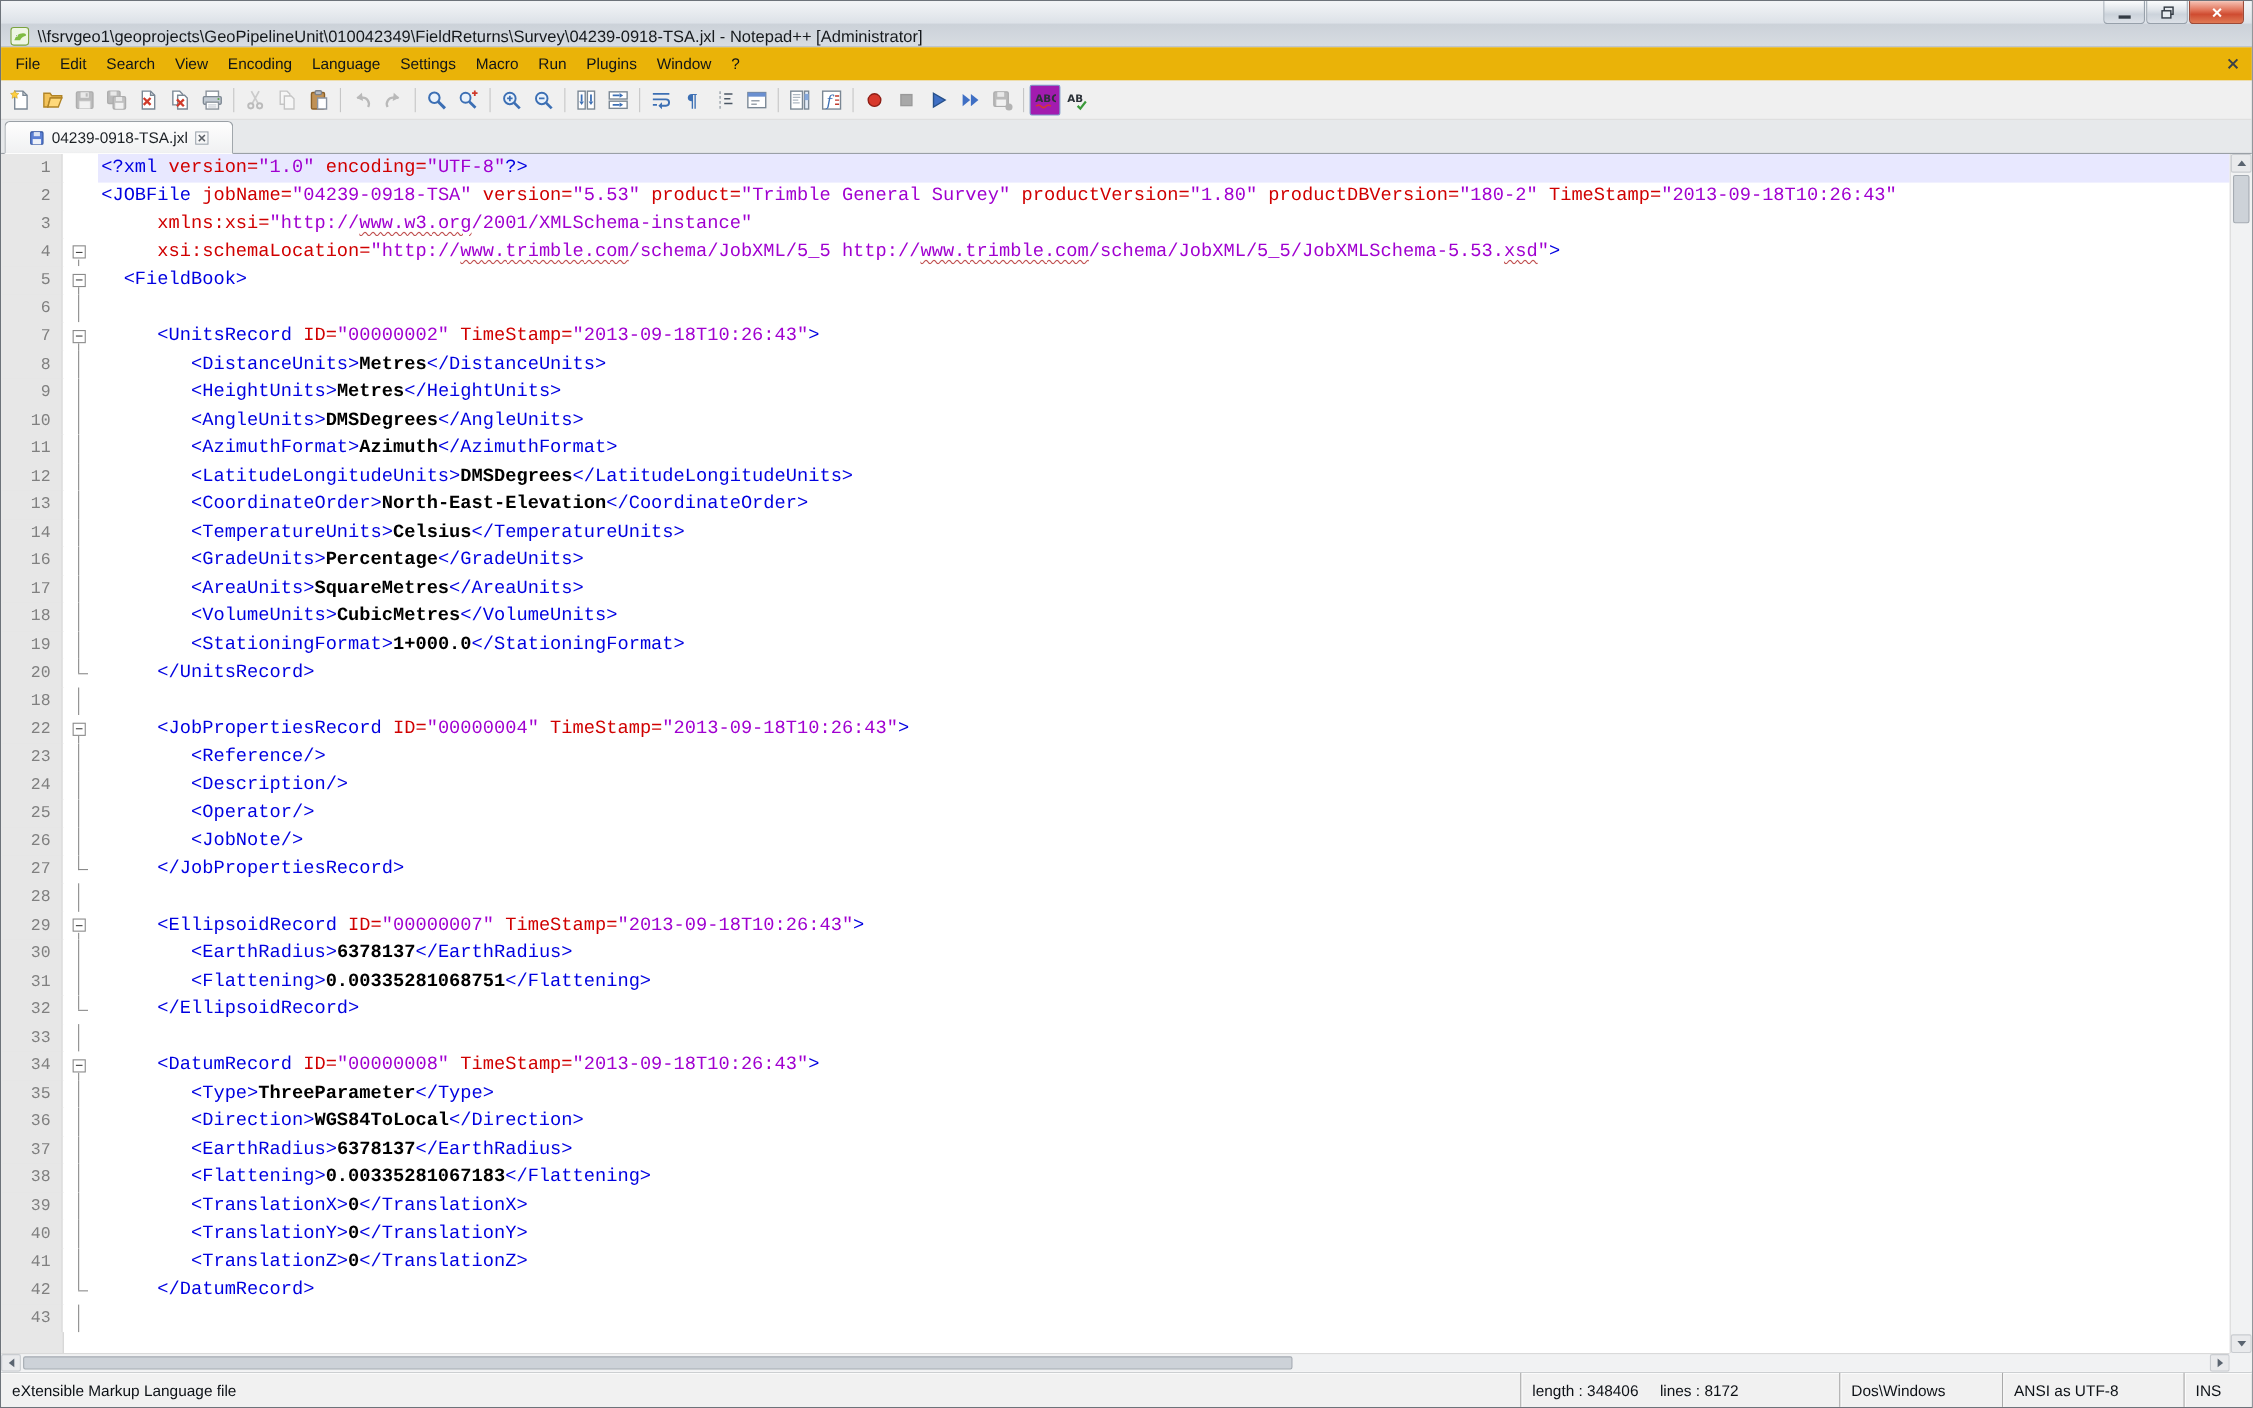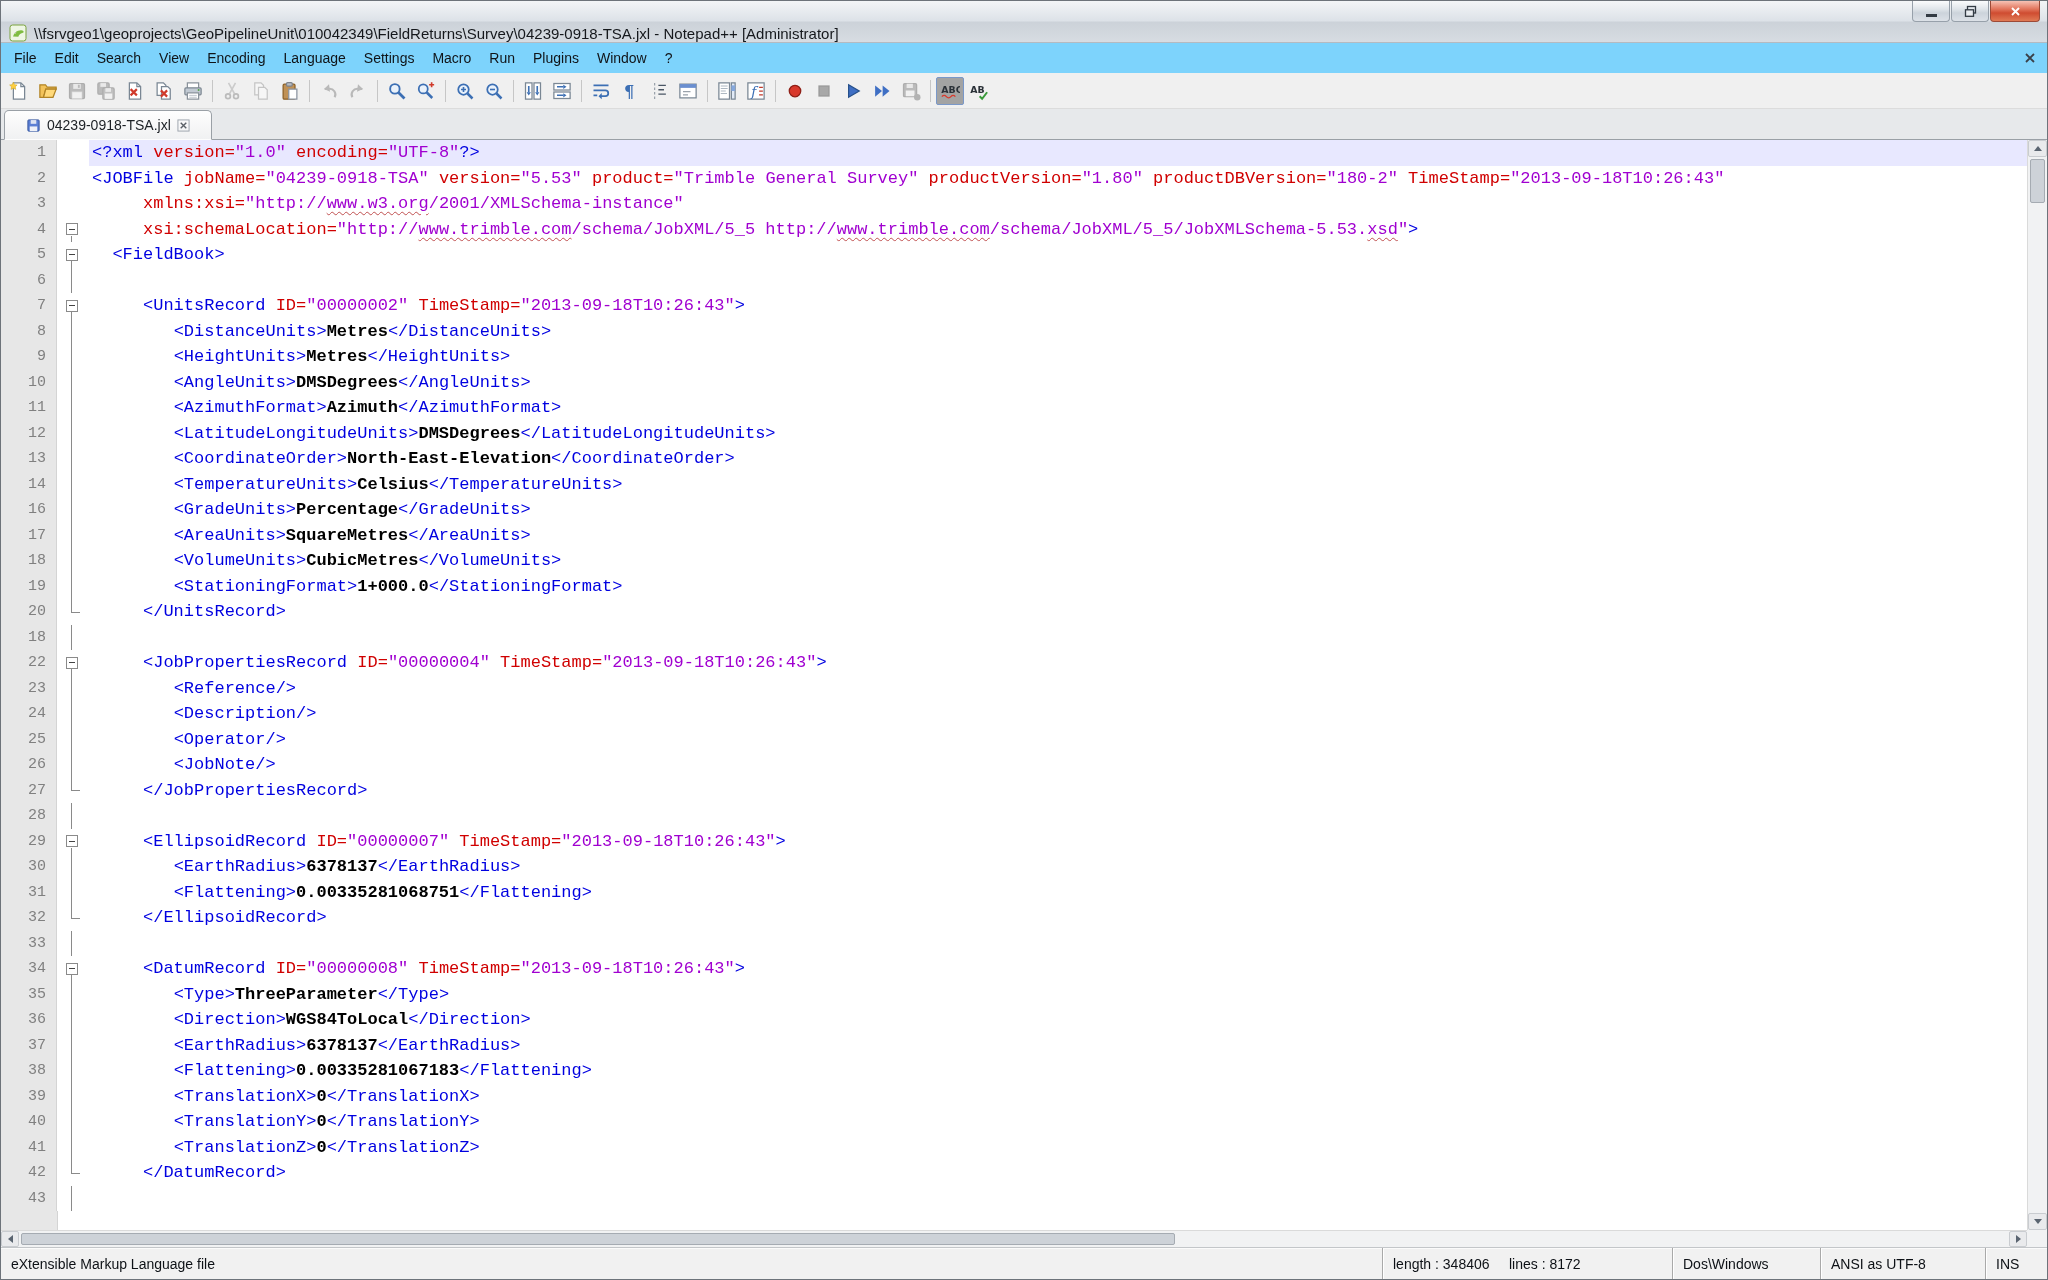--- a/index.html
+++ b/index.html
@@ -14,29 +14,29 @@
   .title-text{font-size:15px;color:#15181c;white-space:nowrap;overflow:hidden;padding-right:150px;}
   .caption-buttons{position:absolute;right:7px;top:0;display:flex;gap:1px;}
   .cap-btn{width:38px;height:21px;display:flex;align-items:center;justify-content:center;
     border:1px solid #97a0aa;border-top:none;border-radius:0 0 4px 4px;
     background:linear-gradient(#fbfcfd,#e0e5ea 40%,#ccd3db 60%,#dce1e7);}
   .cap-btn.close{width:50px;border-color:#9c4a37;
     background:linear-gradient(#f6c2b4,#e2765d 40%,#cf4c31 60%,#e07a55);}
   .glyph-min{width:11px;height:3px;background:#333b44;margin-top:9px;}
 
   
-  .menubar{height:30px;flex:none;display:flex;align-items:stretch;background:#7dd3fc;padding-left:4px;position:relative;}
+  .menubar{height:30px;flex:none;display:flex;align-items:stretch;background:#eab308;padding-left:4px;position:relative;}
   .menu-item{padding:0 9px;line-height:30px;font-size:14px;color:#101418;cursor:default;}
   .menubar-close{position:absolute;right:10px;top:8px;width:14px;height:14px;display:flex;}
 
   
   .toolbar{height:36px;flex:none;display:flex;align-items:center;background:#f0f0f0;padding:2px 4px;gap:1px;
     border-bottom:1px solid #dcdcdc;}
   .tb-btn{width:28px;height:28px;display:flex;align-items:center;justify-content:center;border:1px solid transparent;border-radius:2px;flex:none;}
-  .tb-btn.pressed{border-color:#7a98c9;background:#a3a3a3;text-align:center;}
+  .tb-btn.pressed{border-color:#7a98c9;background:#a21caf;text-align:center;}
   .tb-btn.disabled svg{filter:grayscale(1);opacity:.4;}
   .tb-sep{width:1px;height:22px;background:#c6c6c6;margin:0 4px;flex:none;}
 
   
   .tabbar{height:31px;flex:none;background:#e7e9eb;border-bottom:1px solid #9aa0a6;display:flex;align-items:flex-end;padding-left:3px;}
   .tab{display:flex;align-items:center;gap:6px;height:30px;padding:0 21px;position:relative;top:1px;
     background:linear-gradient(#fefefe,#f0f1f2);border:1px solid #9aa0a6;border-bottom:1px solid #fdfdfd;border-radius:5px 5px 0 0;}
   .tab-label{font-size:14px;color:#1c2025;}
   .tab-icon,.tab-close{display:flex;}
 

